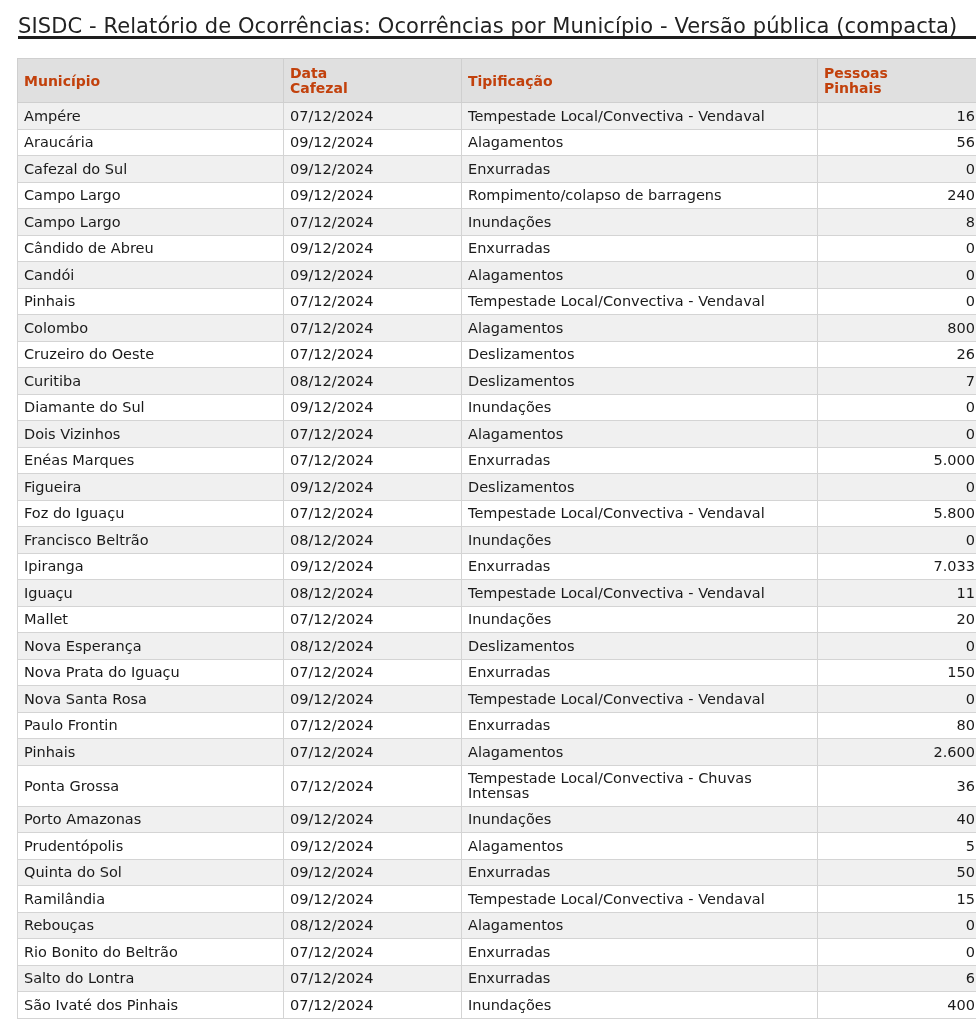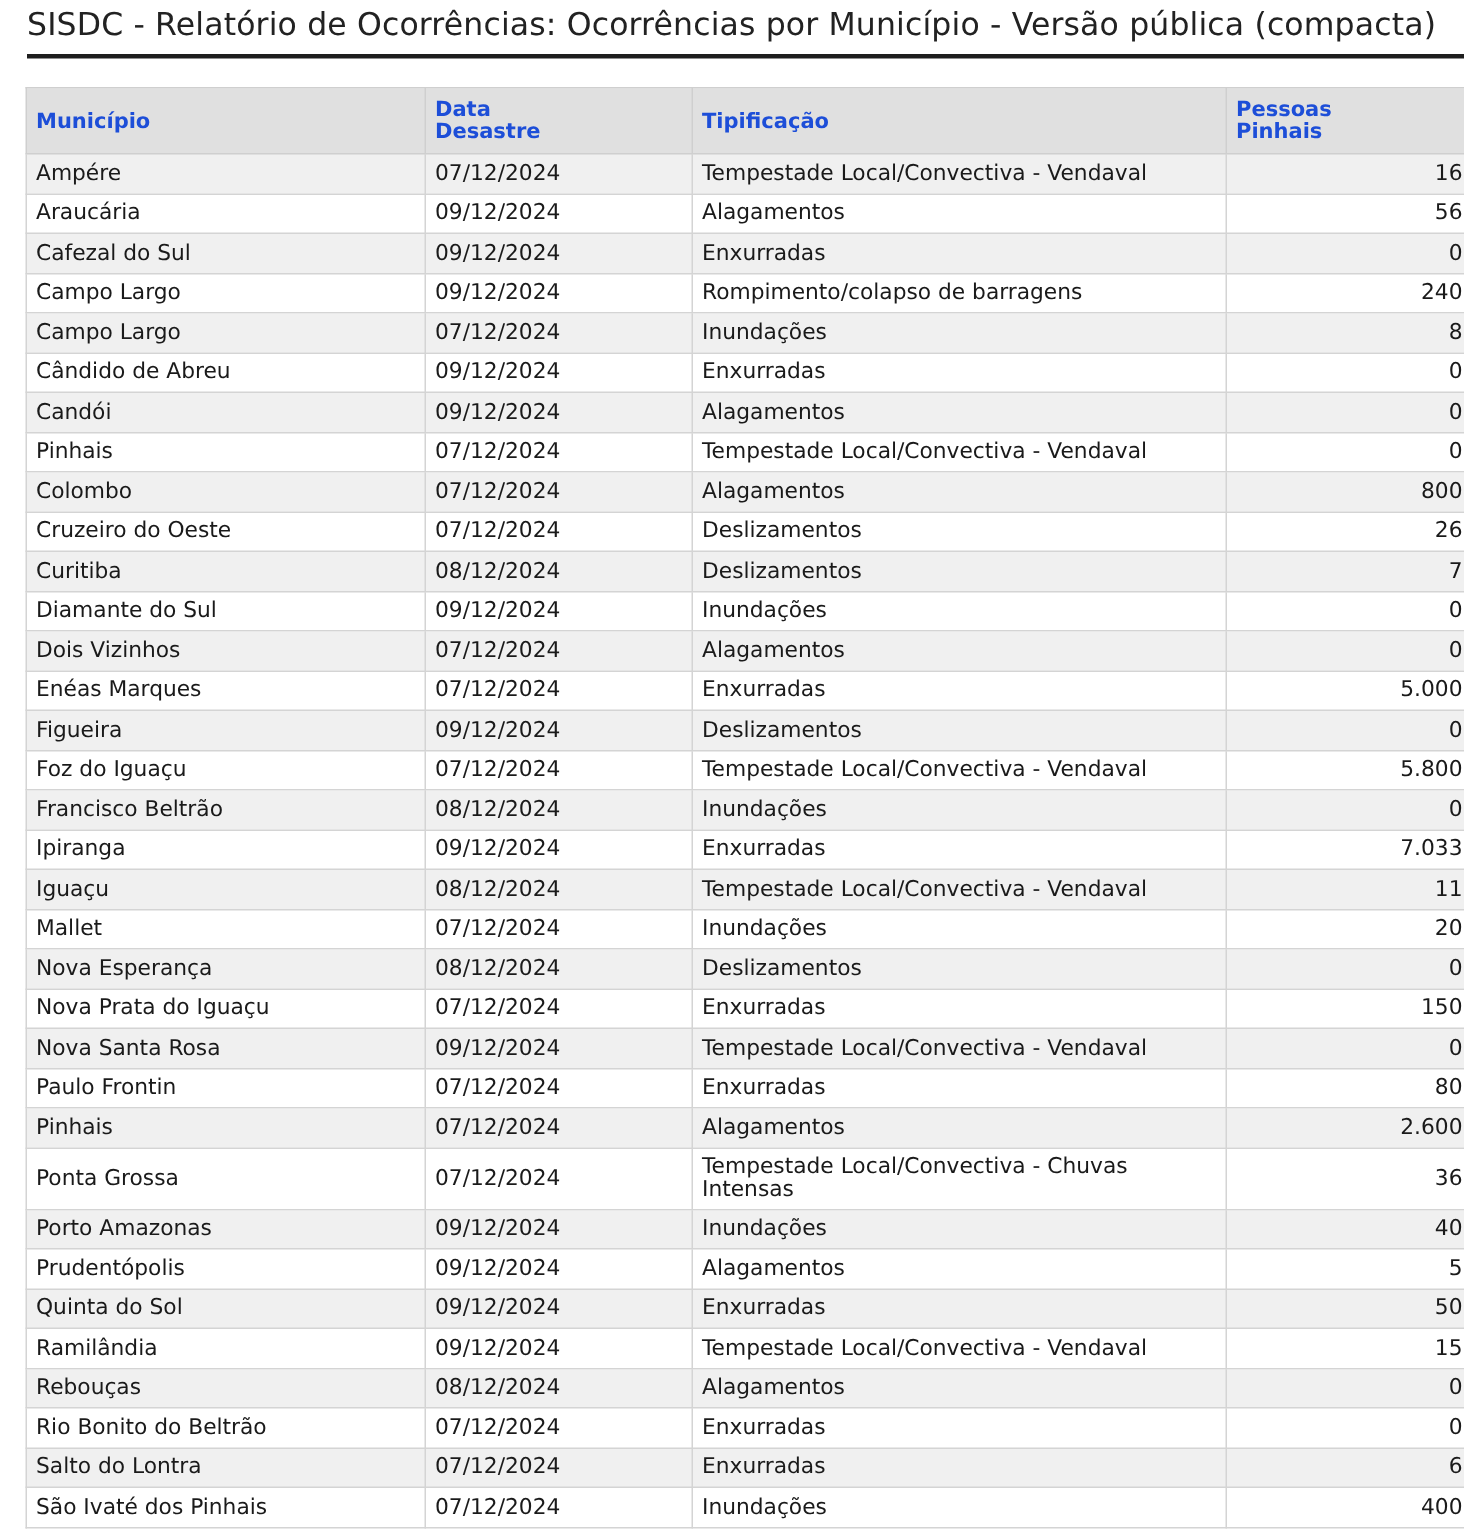--- a/index.html
+++ b/index.html
@@ -1,21 +1,21 @@
 <!DOCTYPE html>
 <html><head>
 <meta charset="utf-8">
 <style>
   html, body { margin: 0; padding: 0; background: #ffffff; }
   body { width: 976px; height: 1024px; overflow: hidden; font-family: "DejaVu Sans", sans-serif; color: #1a1a1a; }
-  .title { position: absolute; left: 18px; top: 4px; font-size: 21px; color: #222; white-space: nowrap; letter-spacing: 0.1px; }
+  .title { position: absolute; left: 18px; top: 14px; font-size: 21px; color: #222; white-space: nowrap; letter-spacing: 0.1px; }
   .title-rule { position: absolute; left: 18px; top: 36px; width: 958px; height: 3px; background: #1e1e1e; }
   table { position: absolute; left: 17px; top: 58px; width: 962px; border-collapse: collapse; table-layout: fixed; font-size: 14.5px; }
   col.c1 { width: 266px; } col.c2 { width: 178px; } col.c3 { width: 356px; } col.c4 { width: 162px; }
-  th { background: #e0e0e0; text-align: left; font-weight: bold; font-size: 14px; line-height: 15px; padding: 4px 6px 3px 6px; border: 1px solid #cfcfcf; vertical-align: middle; height: 36px; color: #1d4ed8; }
+  th { background: #e0e0e0; text-align: left; font-weight: bold; font-size: 14px; line-height: 15px; padding: 4px 6px 3px 6px; border: 1px solid #cfcfcf; vertical-align: middle; height: 36px; color: #c2410c; }
   td { border: 1px solid #d4d4d4; padding: 0 6px; height: 25.5px; line-height: 16px; vertical-align: middle; white-space: nowrap; overflow: hidden; }
   td.wrap { white-space: normal; line-height: 15px; }
   tbody tr:nth-child(odd) td { background: #f0f0f0; }
   tbody tr:nth-child(even) td { background: #ffffff; }
   td.num { text-align: right; padding-right: 4px; }
   tr.tall td { height: 40px; }
 </style>
 </head>
 <body>
 
@@ -25,21 +25,21 @@
 <table>
   <colgroup>
       <col class="c1">
       <col class="c2">
       <col class="c3">
       <col class="c4">
     </colgroup>
   <thead>
     <tr>
       <th>Município</th>
-      <th><span>Data</span><br><span>Desastre</span></th>
+      <th><span>Data</span><br><span>Cafezal</span></th>
       <th>Tipificação</th>
       <th><span>Pessoas</span><br><span>Pinhais</span></th>
     </tr>
   </thead>
   <tbody id="tbody">
       <tr>
         <td>Ampére</td>
         <td>07/12/2024</td>
         <td>Tempestade Local/Convectiva - Vendaval</td>
         <td class="num">16</td>

